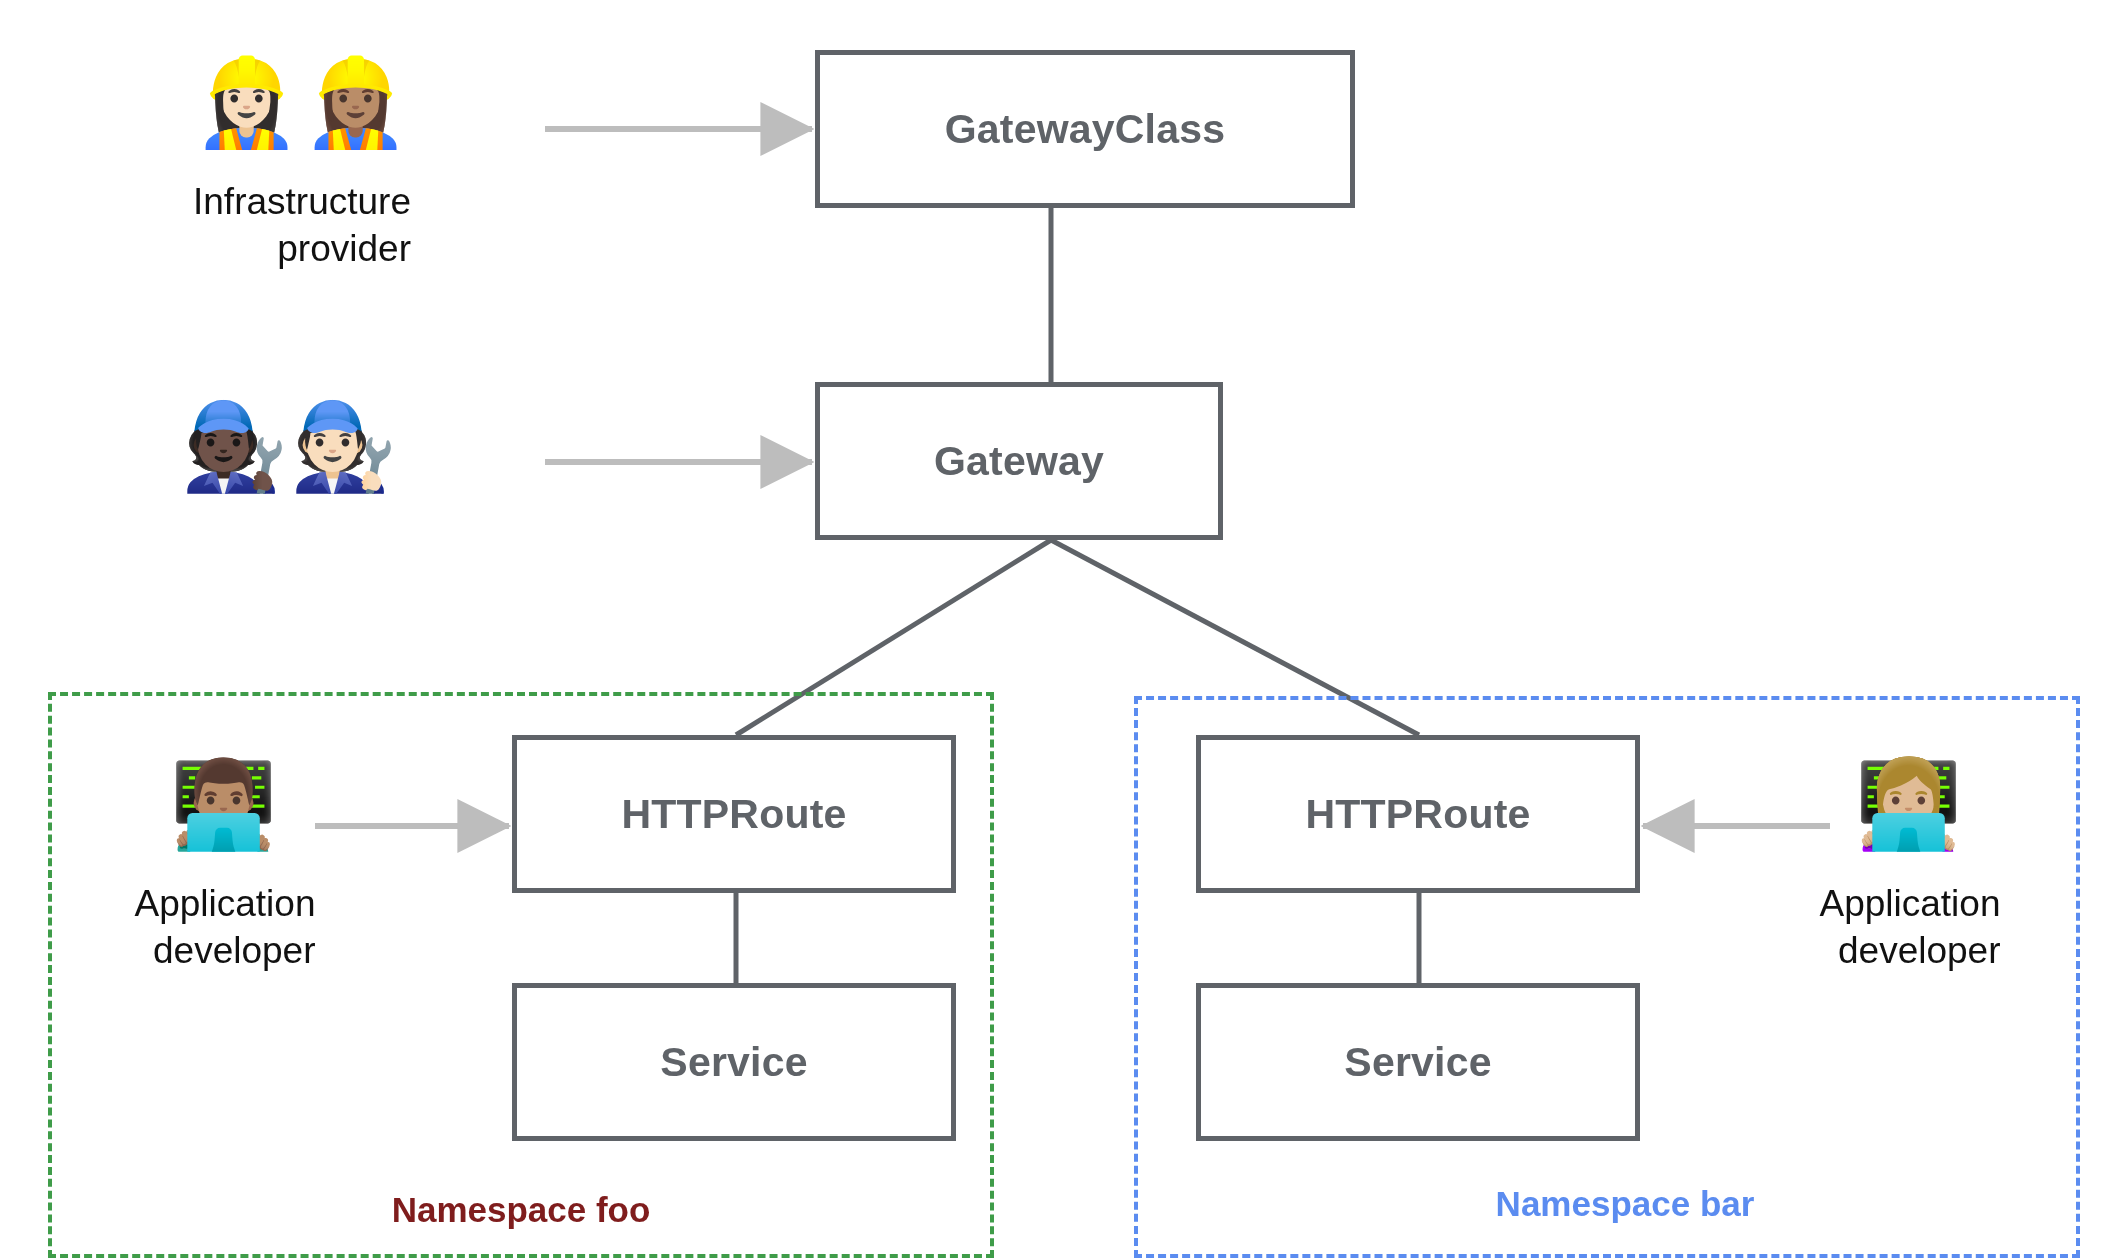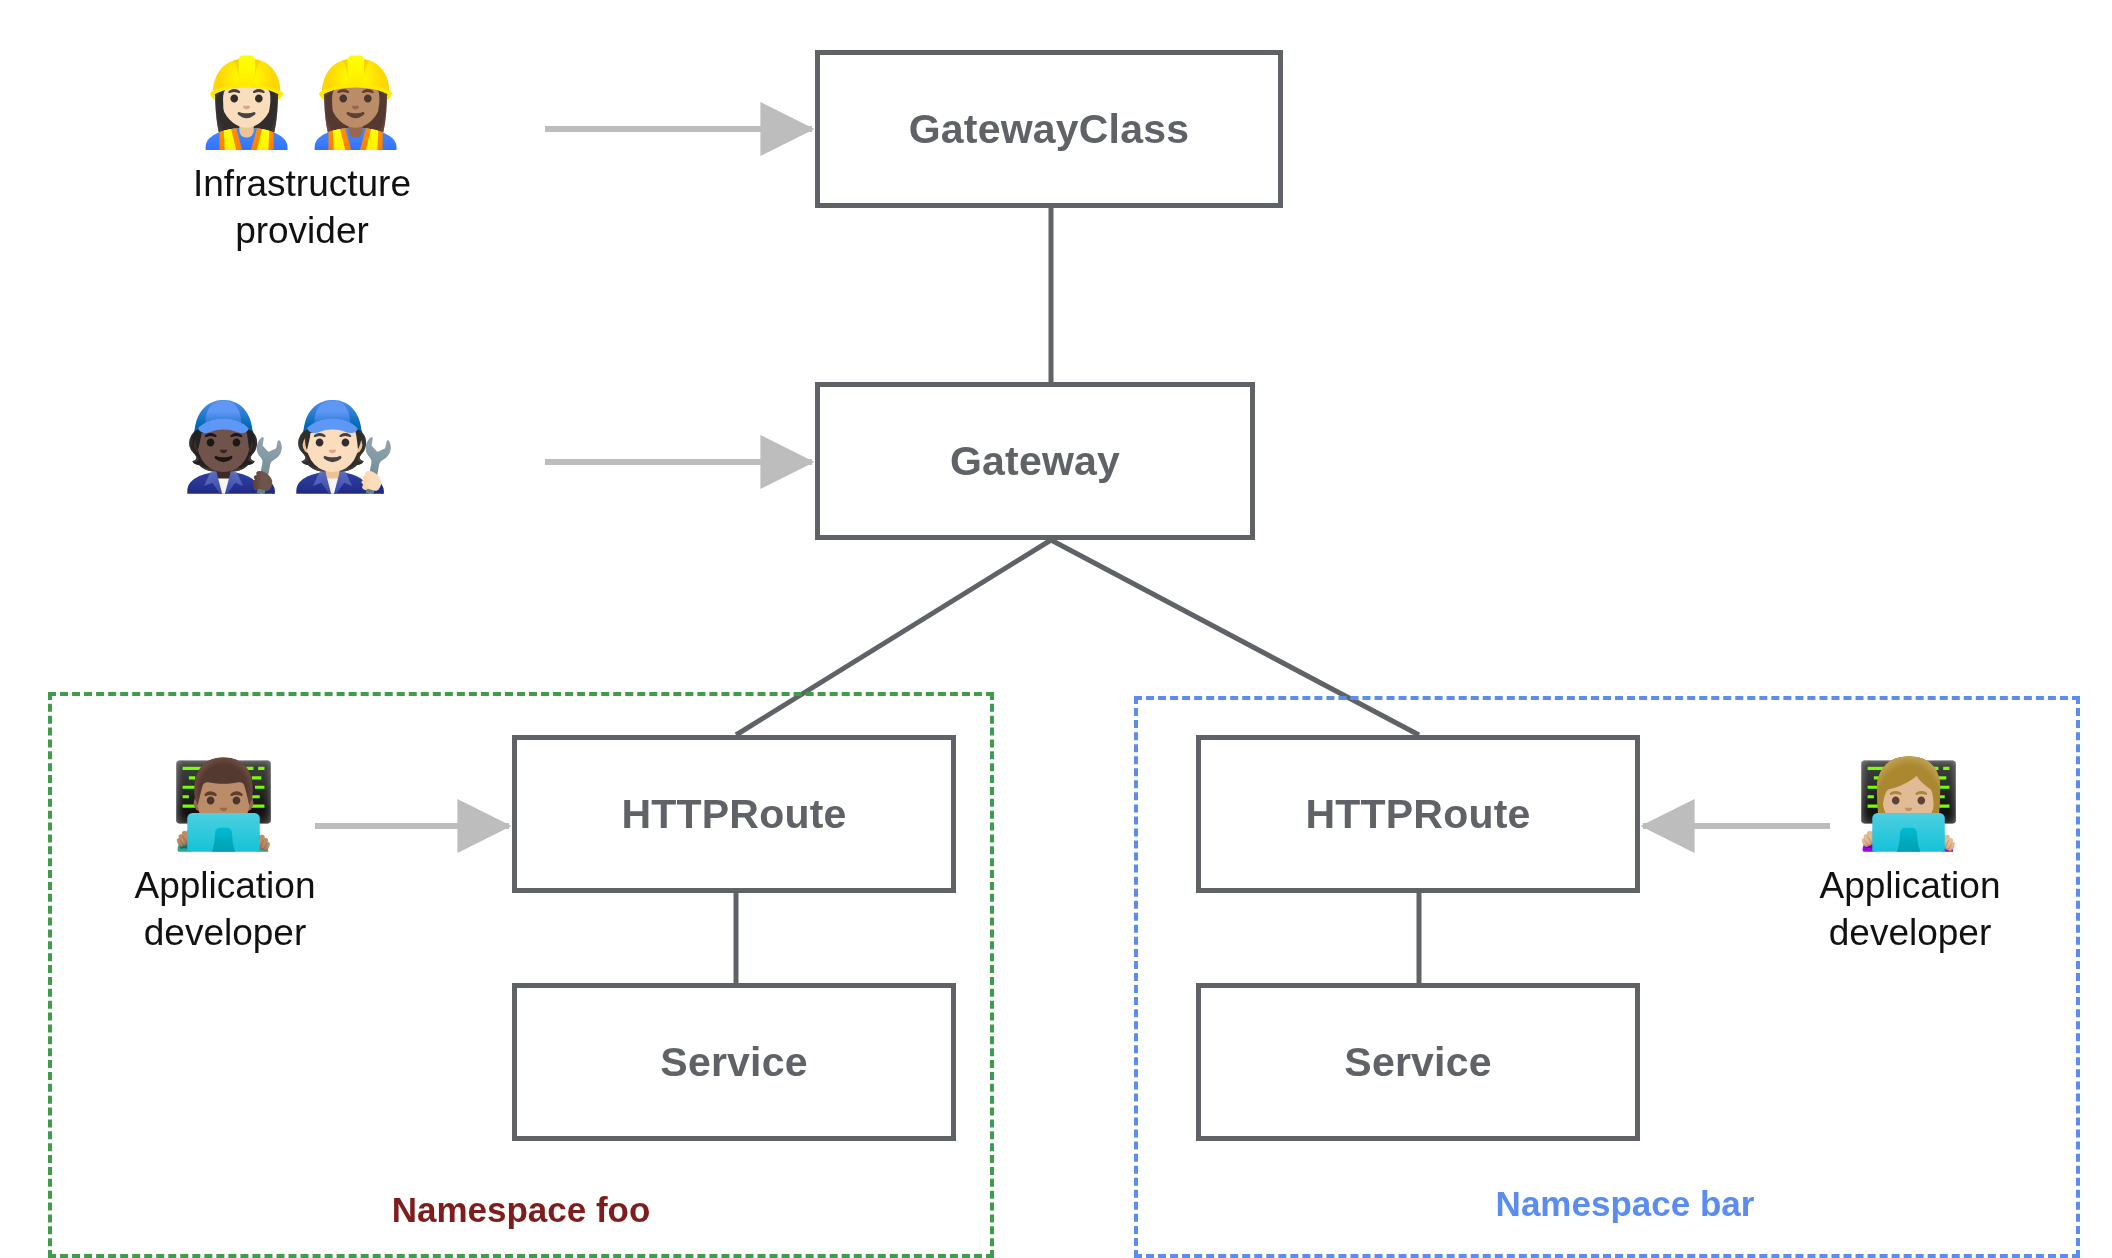--- a/index.html
+++ b/index.html
@@ -76,22 +76,22 @@
     height: 108px;
     display: flex;
     align-items: center;
     justify-content: center;
   }
   .actor-label {
     font-family: "Liberation Sans", sans-serif;
     font-size: 37px;
     color: #111111;
     line-height: 1.28;
-    text-align: center;
-    margin-top: 4px;
+    text-align: right;
+    margin-top: 22px;
     white-space: pre-line;
   }
 </style>
 </head>
 <body>
 
 <div id="diagram-root">
 
   <svg class="layer" viewBox="0 0 2112 1258" xmlns="http://www.w3.org/2000/svg">
     <defs>
@@ -115,24 +115,24 @@
   </svg>
 
   <div id="namespaces">
       <div class="ns-box foo" style="left: 48px; top: 692px; width: 946px; height: 566px; border-color: rgb(63, 156, 73);"></div>
       <div class="ns-label foo" style="left: 48px; top: 1190px; width: 946px; color: #7f1d1d;">Namespace foo</div>
       <div class="ns-box bar" style="left: 1134px; top: 696px; width: 946px; height: 562px; border-color: rgb(91, 140, 240);"></div>
       <div class="ns-label bar" style="left: 1152px; top: 1184px; width: 946px; color: rgb(91, 140, 240);">Namespace bar</div>
     </div>
 
   <div id="nodes">
-      <div class="node-box" style="left: 815px; top: 50px; width: 468px; height: 158px; border-color: rgb(95, 99, 104);">
+      <div class="node-box" style="left: 815px; top: 50px; width: 540px; height: 158px; border-color: rgb(95, 99, 104);">
         <span class="node-label" style="color: rgb(95, 99, 104);">GatewayClass</span>
       </div>
-      <div class="node-box" style="left: 815px; top: 382px; width: 440px; height: 158px; border-color: rgb(95, 99, 104);">
+      <div class="node-box" style="left: 815px; top: 382px; width: 408px; height: 158px; border-color: rgb(95, 99, 104);">
         <span class="node-label" style="color: rgb(95, 99, 104);">Gateway</span>
       </div>
       <div class="node-box" style="left: 512px; top: 735px; width: 444px; height: 158px; border-color: rgb(95, 99, 104);">
         <span class="node-label" style="color: rgb(95, 99, 104);">HTTPRoute</span>
       </div>
       <div class="node-box" style="left: 512px; top: 983px; width: 444px; height: 158px; border-color: rgb(95, 99, 104);">
         <span class="node-label" style="color: rgb(95, 99, 104);">Service</span>
       </div>
       <div class="node-box" style="left: 1196px; top: 735px; width: 444px; height: 158px; border-color: rgb(95, 99, 104);">
         <span class="node-label" style="color: rgb(95, 99, 104);">HTTPRoute</span>

